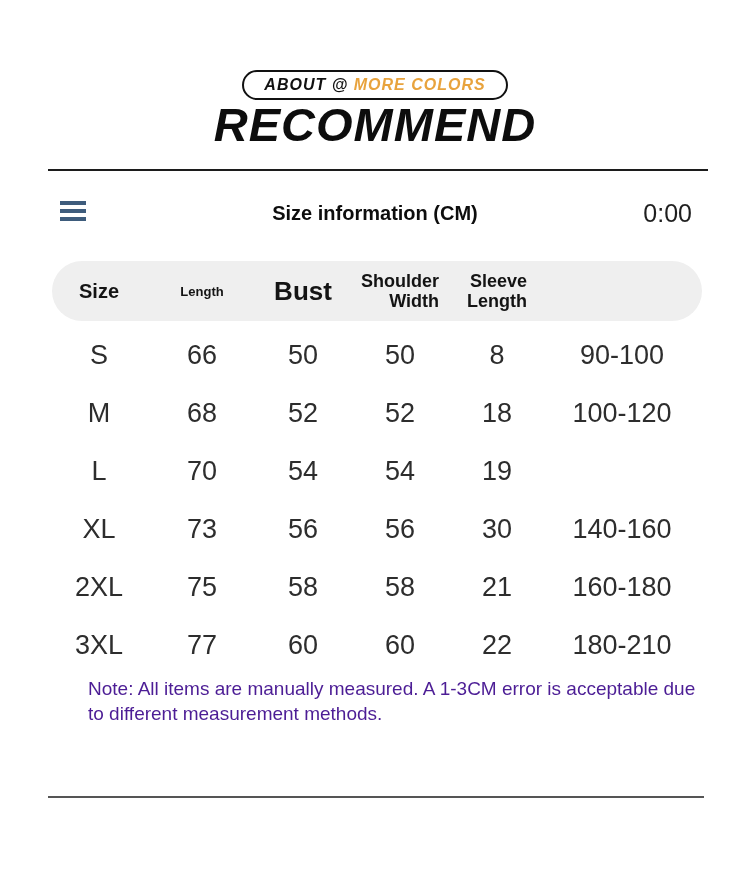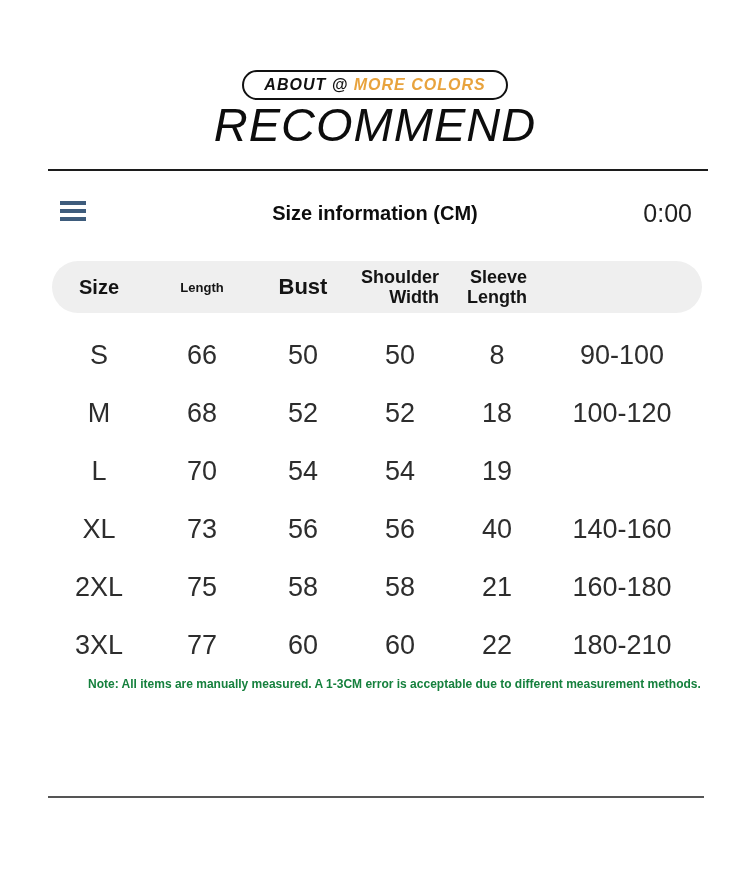--- a/index.html
+++ b/index.html
@@ -26,21 +26,21 @@
     white-space: nowrap;
     background: #fff;
   }
   .badge .hl { color: #E8A33D; }
 
   
   .title {
     top: 101px; left: 0; width: 750px;
     text-align: center;
     font-size: 47px;
-    font-weight: 400;
+    font-weight: 700;
     font-style: italic;
     letter-spacing: 1px;
     line-height: 1;
     color: #0d0d0d;
   }
 
   .rule-top { top: 169px; left: 48px; width: 660px; border-top: 2px solid #1c1c1c; }
   .rule-bottom { top: 796px; left: 48px; width: 656px; border-top: 2px solid #555; }
 
   
@@ -62,49 +62,49 @@
     font-weight: 400;
   }
 
   
   .grid-cols {
     display: grid;
     grid-template-columns: 94px 112px 90px 104px 90px 160px;
     align-items: center;
   }
   .thead {
-    top: 261px; left: 52px; width: 650px; height: 52px;
+    top: 261px; left: 52px; width: 650px; height: 60px;
     background: #EFEFEF;
     border-radius: 30px;
   }
   .thead .cell { text-align: center; font-weight: bold; color: #141414; }
   .thead .c0 { font-size: 20px; }
   .thead .c1 { font-size: 13px; }
-  .thead .c2 { font-size: 22px; }
+  .thead .c2 { font-size: 26px; }
   .thead .c3, .thead .c4 { font-size: 18px; line-height: 1.12; }
   .thead .c3 span, .thead .c4 span {
     display: inline-block; width: min-content; text-align: right;
   }
   .thead .c5 { display: flex; justify-content: center; align-items: center; gap: 10px; }
   .thead .c5 .w-label { font-size: 16px; font-weight: bold; }
   .thead .c5 .w-unit { font-size: 25px; font-weight: 400; color: #2a2a2a; letter-spacing: 2px; }
 
   .tbody { top: 326px; left: 52px; width: 650px; }
   .t-row { height: 58px; }
   .t-row .cell {
     text-align: center;
     font-size: 27px;
     font-weight: 400;
     color: #2d2d2d;
   }
 
   
   .note {
     top: 676px; left: 88px; width: 628px;
-    font-size: 12px; font-weight: bold; color: #15803d;
+    font-size: 19px; font-weight: normal; color: #4c1d95;
     line-height: 1.34;
   }
 </style>
 </head>
 <body>
 
 <div class="abs badge-row">
   <div class="badge"><span>ABOUT @</span>&nbsp;<span class="hl">MORE COLORS</span></div>
 </div>
 
@@ -152,21 +152,21 @@
     <div class="cell">70</div>
     <div class="cell">54</div>
     <div class="cell">54</div>
     <div class="cell">19</div>
   </div>
   <div class="t-row grid-cols">
     <div class="cell">XL</div>
     <div class="cell">73</div>
     <div class="cell">56</div>
     <div class="cell">56</div>
-    <div class="cell">40</div>
+    <div class="cell">30</div>
     <div class="cell">140-160</div>
   </div>
   <div class="t-row grid-cols">
     <div class="cell">2XL</div>
     <div class="cell">75</div>
     <div class="cell">58</div>
     <div class="cell">58</div>
     <div class="cell">21</div>
     <div class="cell">160-180</div>
   </div>

